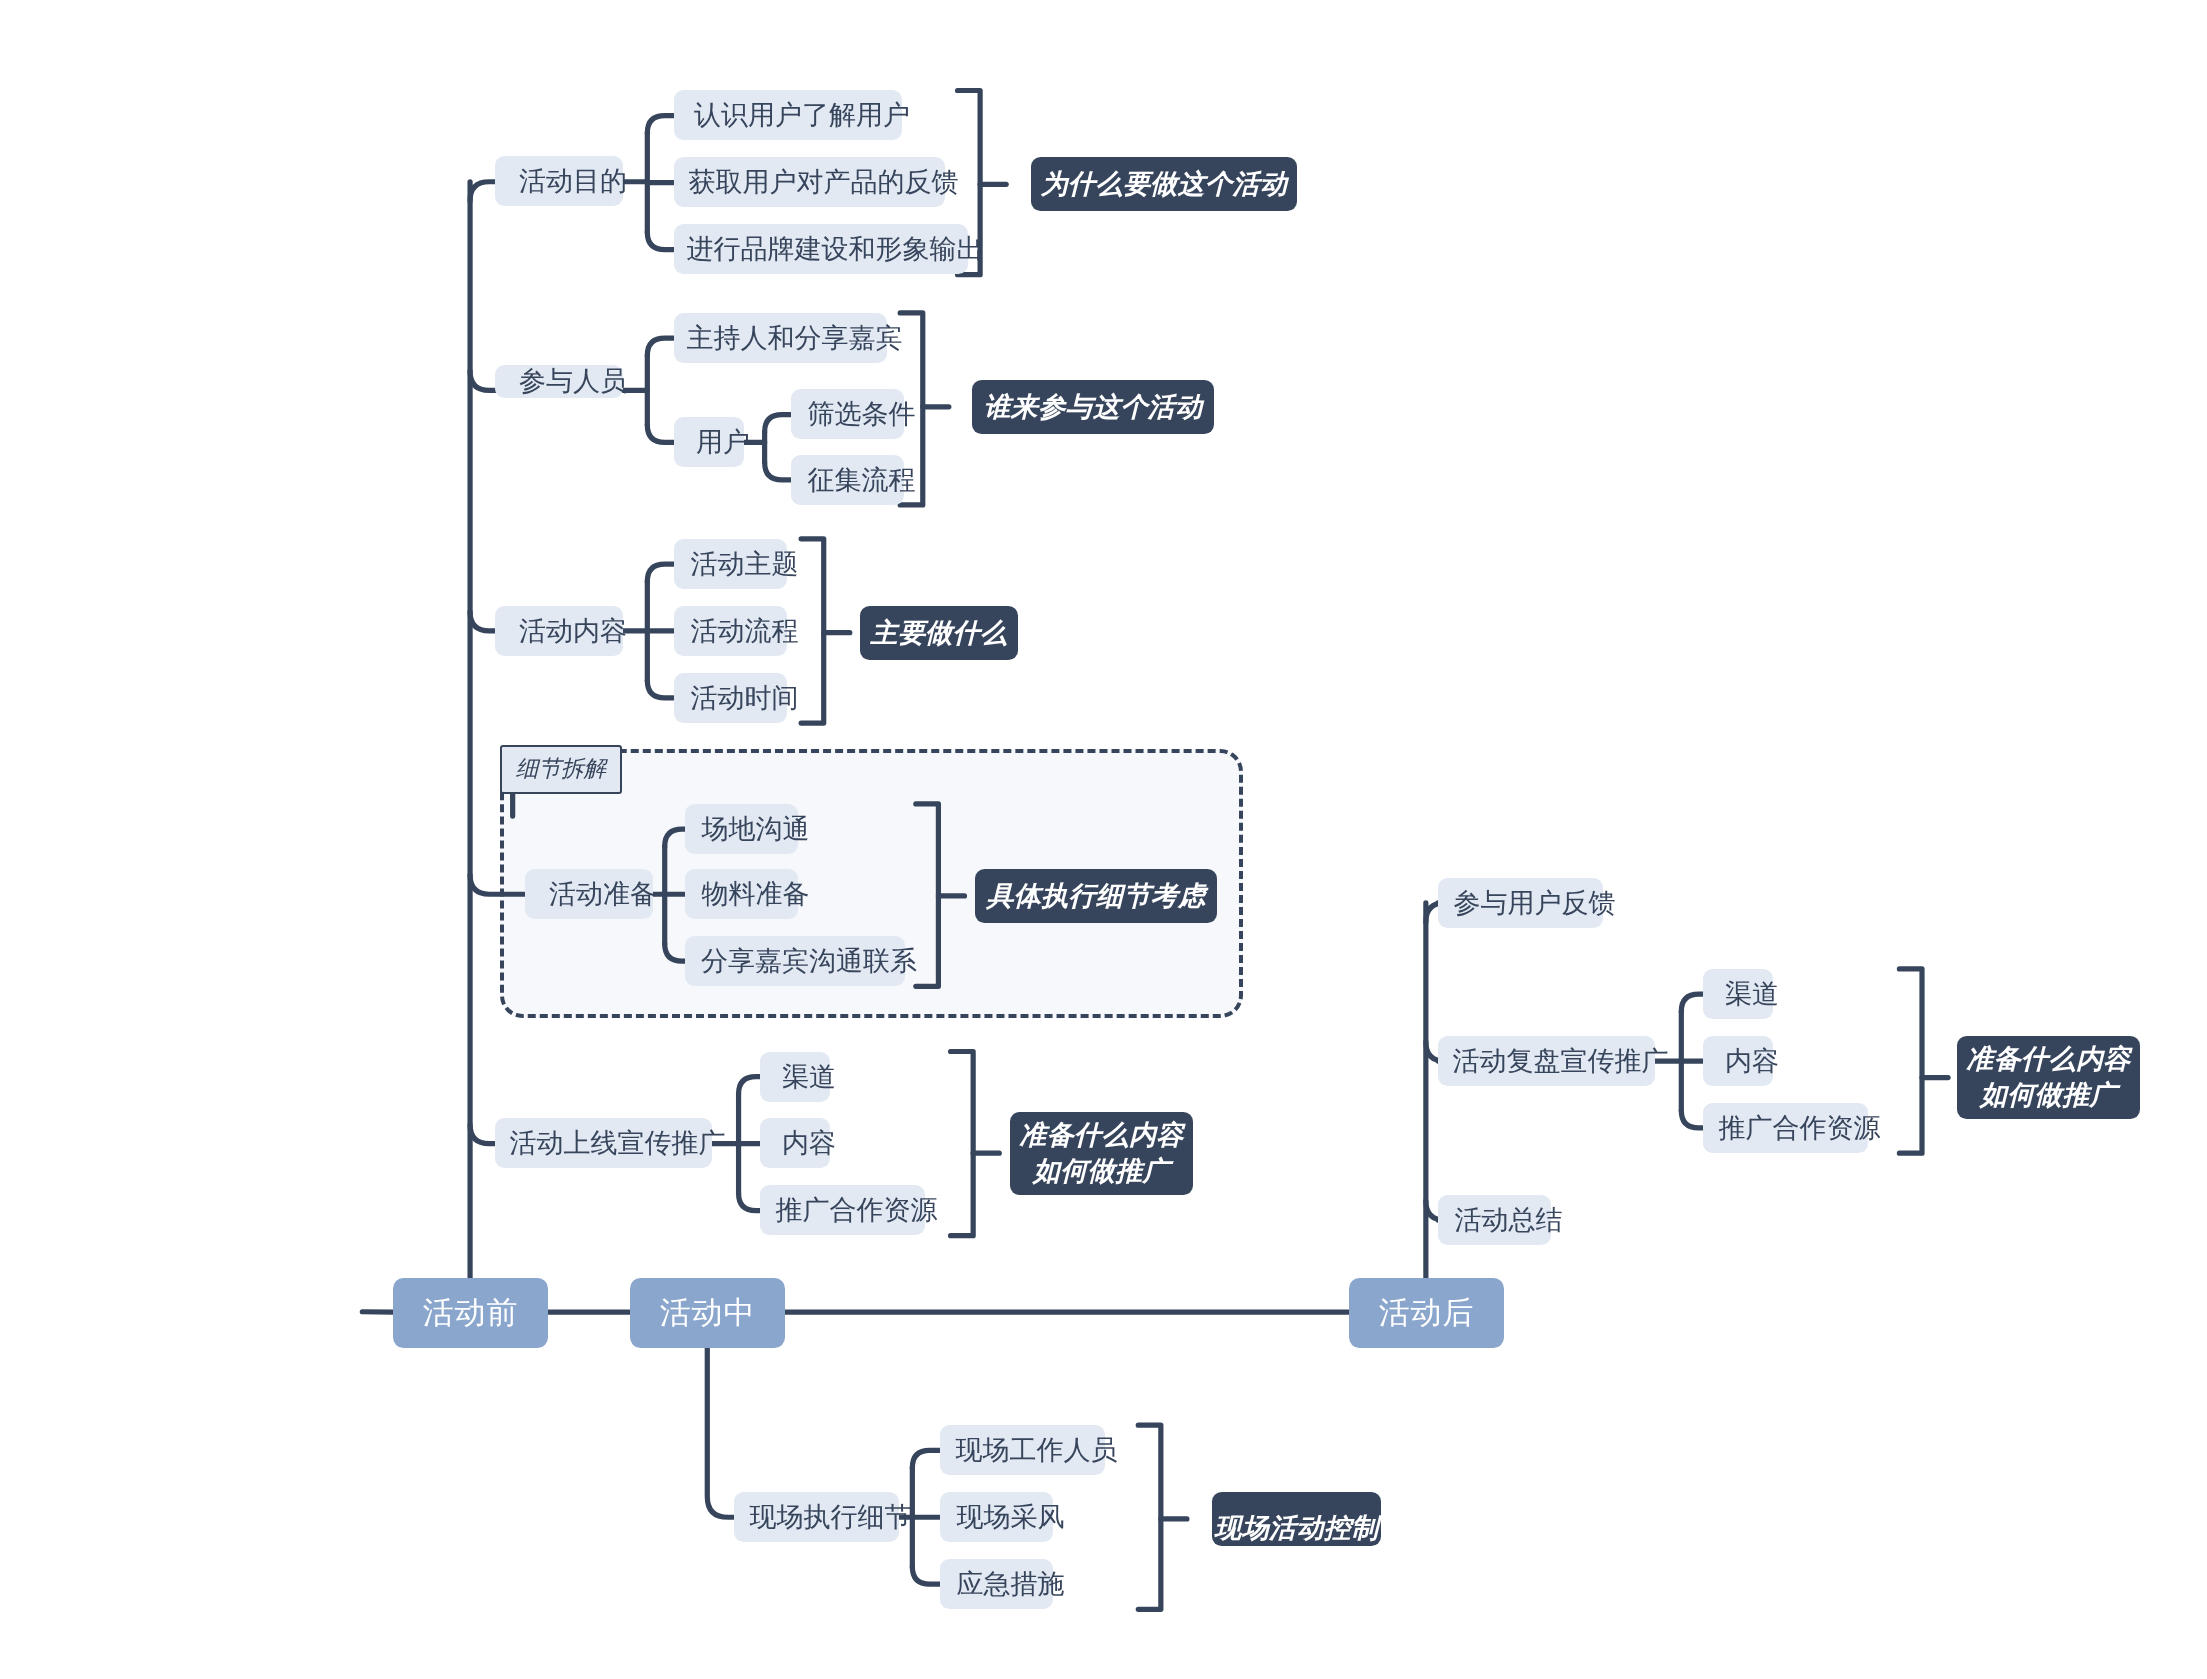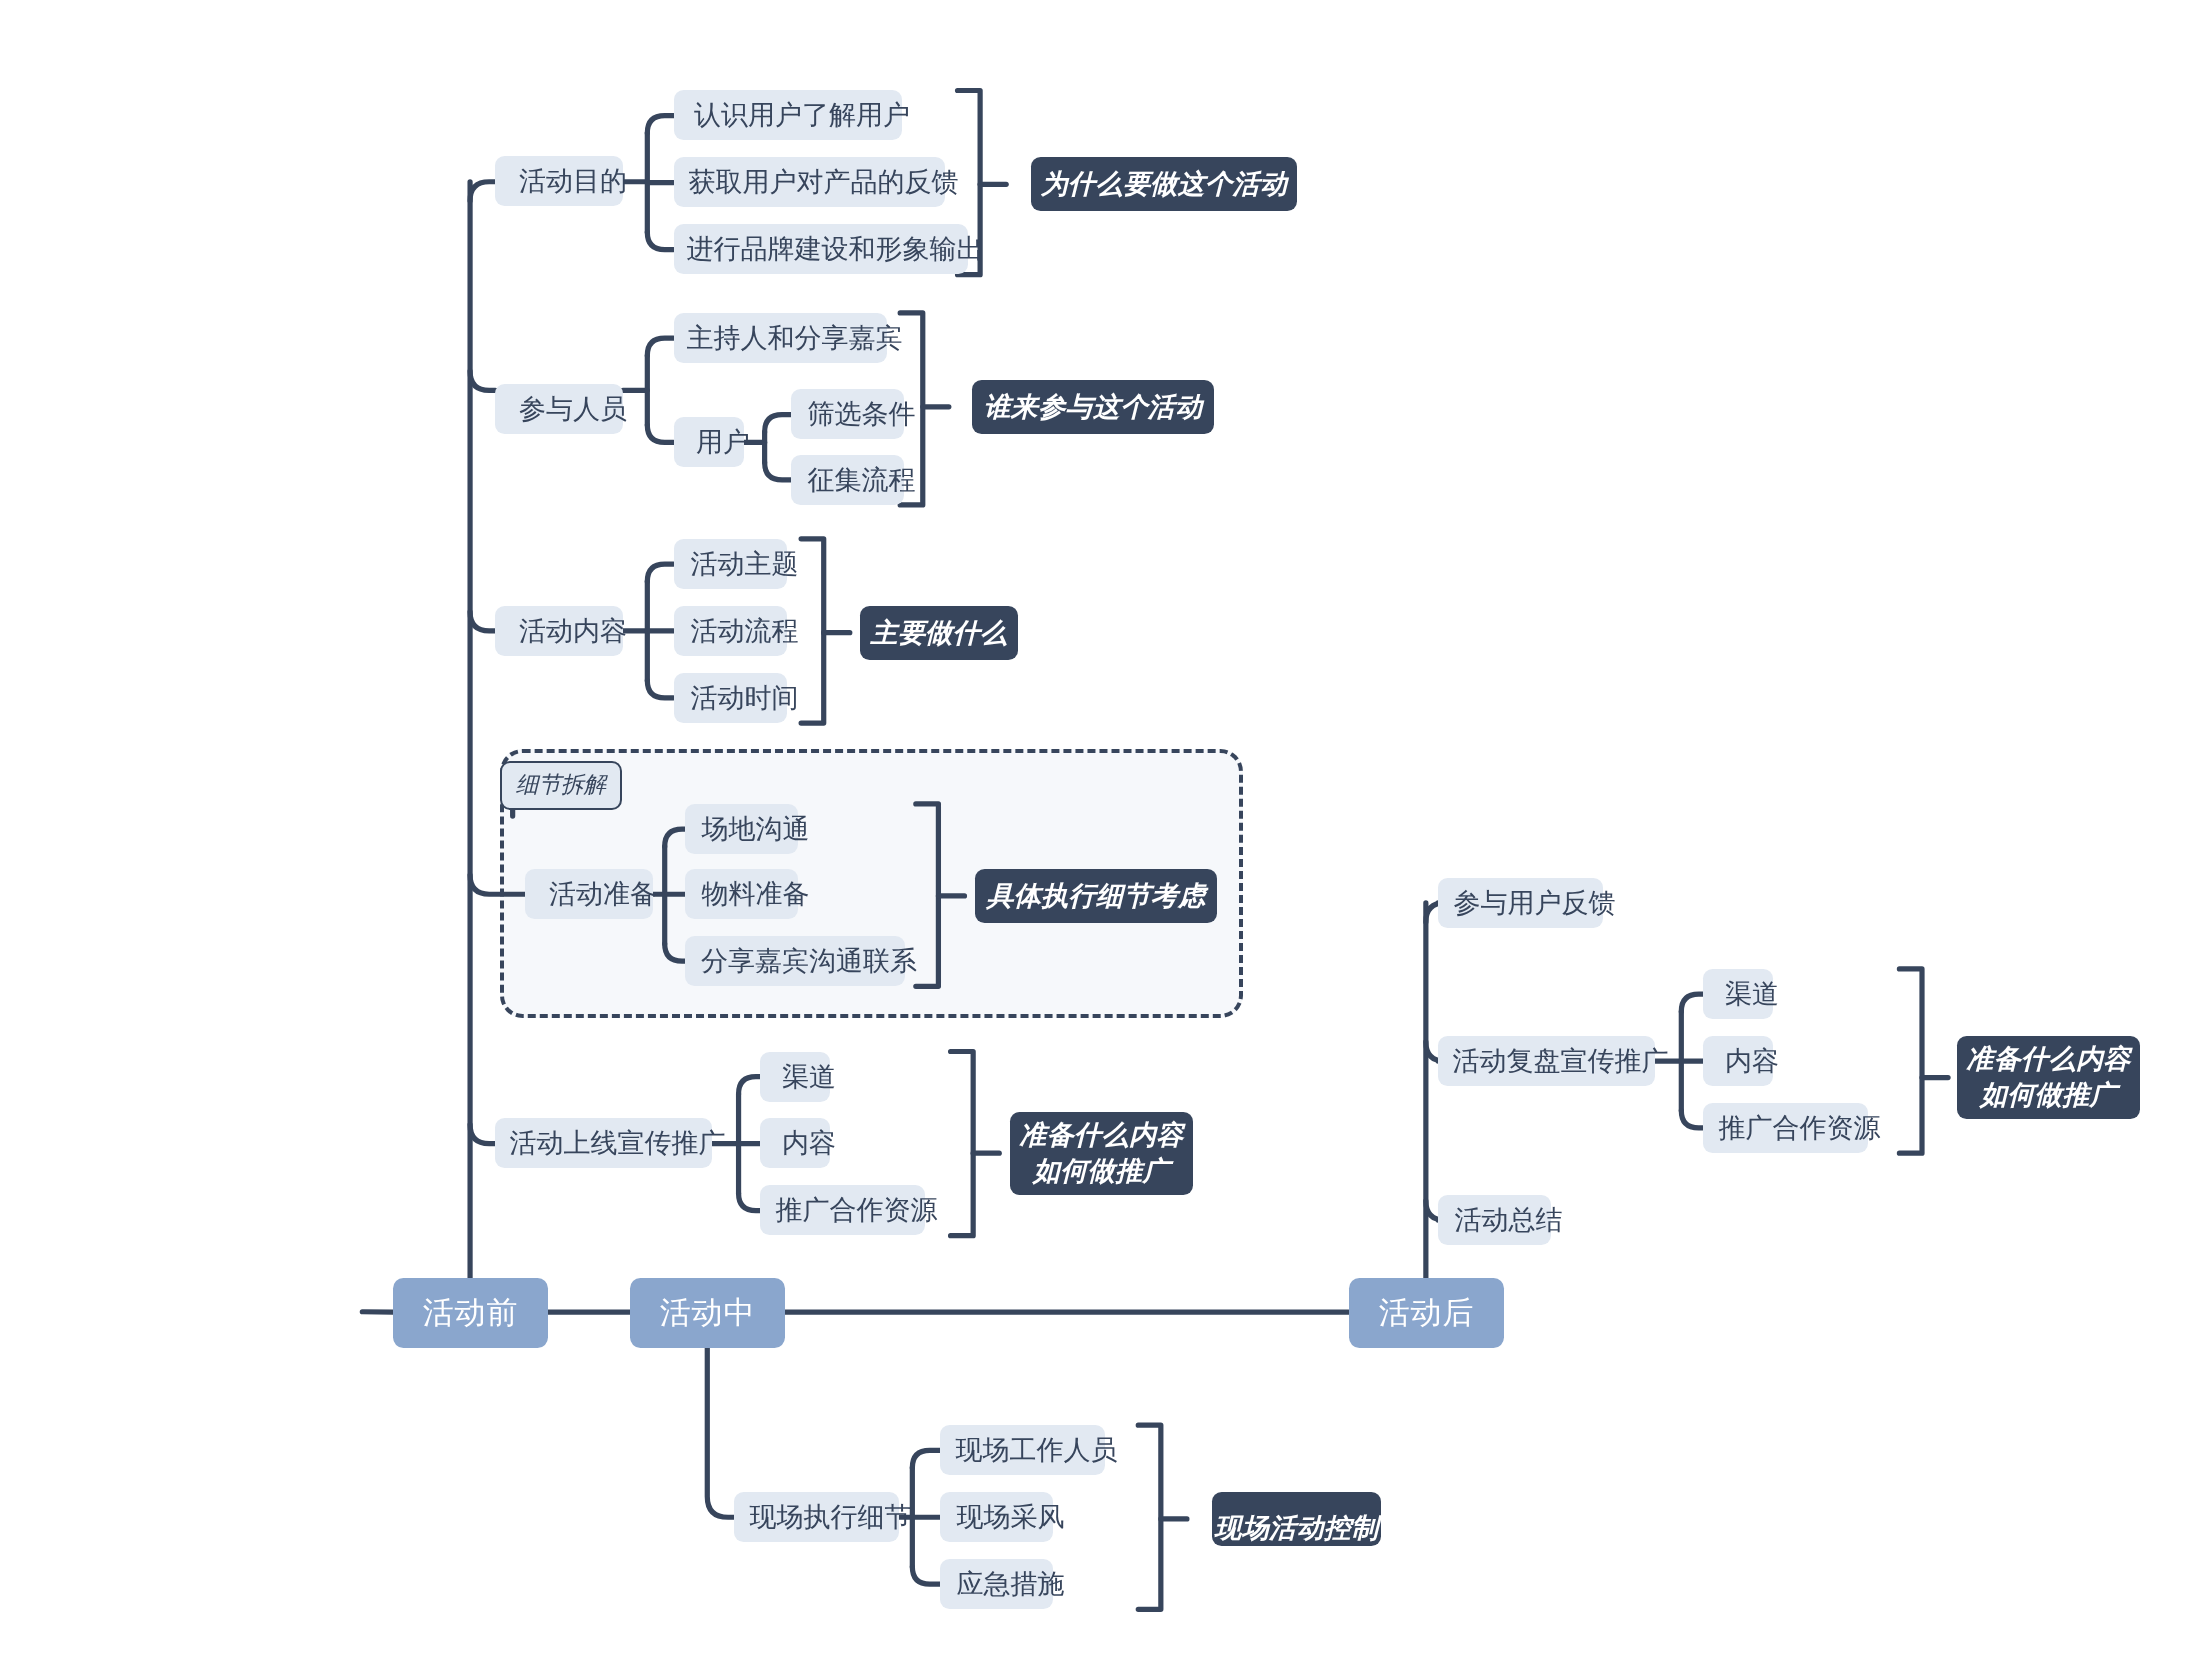--- a/index.html
+++ b/index.html
@@ -75,25 +75,24 @@
   }
   .n-note.two {
     line-height: 1.32;
     flex-direction: column;
   }
   
   .n-grouptab {
     background: #e2e9f2;
     color: #37455c;
     border: 2.6px solid #37455c;
-    border-radius: 10px;
+    border-radius: 3px;
     font-size: 22.6px;
     font-style: italic;
     font-weight: 400;
-    margin-top: 16px;
   }
   
   .group-box {
     position: absolute;
     box-sizing: border-box;
     border: 4.3px dashed #37455c;
     border-radius: 22.6px;
     background: #f6f8fb;
   }
 </style>
@@ -182,21 +181,21 @@
   <div id="stage-layer">
       <div class="node n-stage" style="left: 393px; top: 1278px; width: 155px; height: 70px;">活动前</div>
       <div class="node n-stage" style="left: 630px; top: 1278px; width: 155px; height: 70px;">活动中</div>
       <div class="node n-stage" style="left: 1349px; top: 1278px; width: 155px; height: 70px;">活动后</div>
     </div>
   <div id="topic-layer">
       <div class="node n-topic" style="left: 495px; top: 156px; width: 128px; height: 50px;">活动目的</div>
       <div class="node n-topic" style="left: 674px; top: 90px; width: 228px; height: 50px;">认识用户了解用户</div>
       <div class="node n-topic" style="left: 674px; top: 157px; width: 271px; height: 50px;">获取用户对产品的反馈</div>
       <div class="node n-topic" style="left: 674px; top: 224px; width: 294px; height: 50px; text-align: right;">进行品牌建设和形象输出</div>
-      <div class="node n-topic" style="left: 495px; top: 384px; width: 128px; height: 50px;">参与人员</div>
+      <div class="node n-topic" style="left: 495px; top: 365px; width: 128px; height: 33px;">参与人员</div>
       <div class="node n-topic" style="left: 674px; top: 313px; width: 213px; height: 50px;">主持人和分享嘉宾</div>
       <div class="node n-topic" style="left: 674px; top: 417px; width: 70px; height: 50px;">用户</div>
       <div class="node n-topic" style="left: 791px; top: 389px; width: 113px; height: 50px;">筛选条件</div>
       <div class="node n-topic" style="left: 791px; top: 455px; width: 113px; height: 50px;">征集流程</div>
       <div class="node n-topic" style="left: 495px; top: 606px; width: 128px; height: 50px;">活动内容</div>
       <div class="node n-topic" style="left: 674px; top: 539px; width: 113px; height: 50px;">活动主题</div>
       <div class="node n-topic" style="left: 674px; top: 606px; width: 113px; height: 50px;">活动流程</div>
       <div class="node n-topic" style="left: 674px; top: 673px; width: 113px; height: 50px;">活动时间</div>
       <div class="node n-topic" style="left: 525px; top: 869px; width: 128px; height: 50px;">活动准备</div>
       <div class="node n-topic" style="left: 685px; top: 804px; width: 113px; height: 50px;">场地沟通</div>

